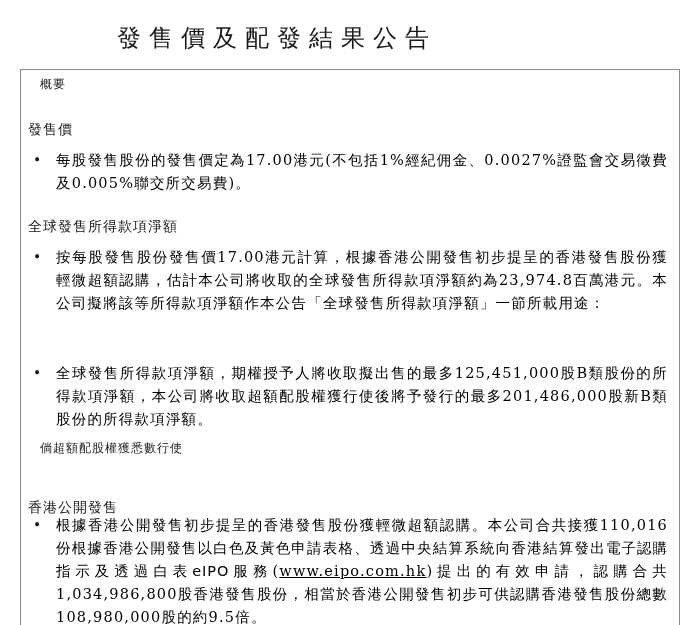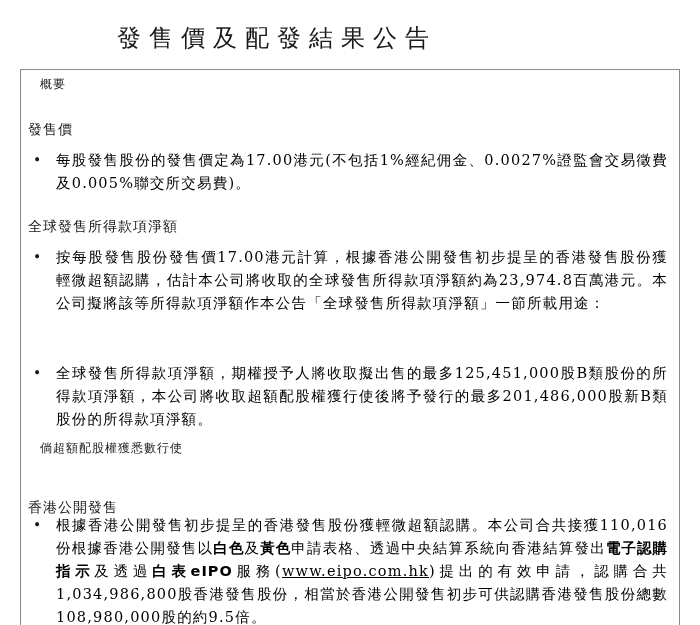--- a/index.html
+++ b/index.html
@@ -66,21 +66,21 @@
     box-sizing: border-box;
   }
   .bullet-text {
     flex: 1;
     font-size: 14.5px;
     line-height: 23px;
     letter-spacing: 1.2px;
     text-align: justify;
     color: #000000;
   }
-  .b { font-weight: bold; font-family: "DejaVu Sans", "Liberation Sans", sans-serif; letter-spacing: 1px; margin-top: 20px; }
+  .b { font-weight: normal; font-family: "DejaVu Sans", "Liberation Sans", sans-serif; letter-spacing: 1px; margin-top: 20px; }
   .u { text-decoration: underline; font-weight: normal; }
 </style>
 </head>
 <body>
 
 <div class="doc-title">發售價及配發結果公告</div>
 
 <div class="summary-box"></div>
 
 <div class="h1" style="top:76px;">概要</div>

